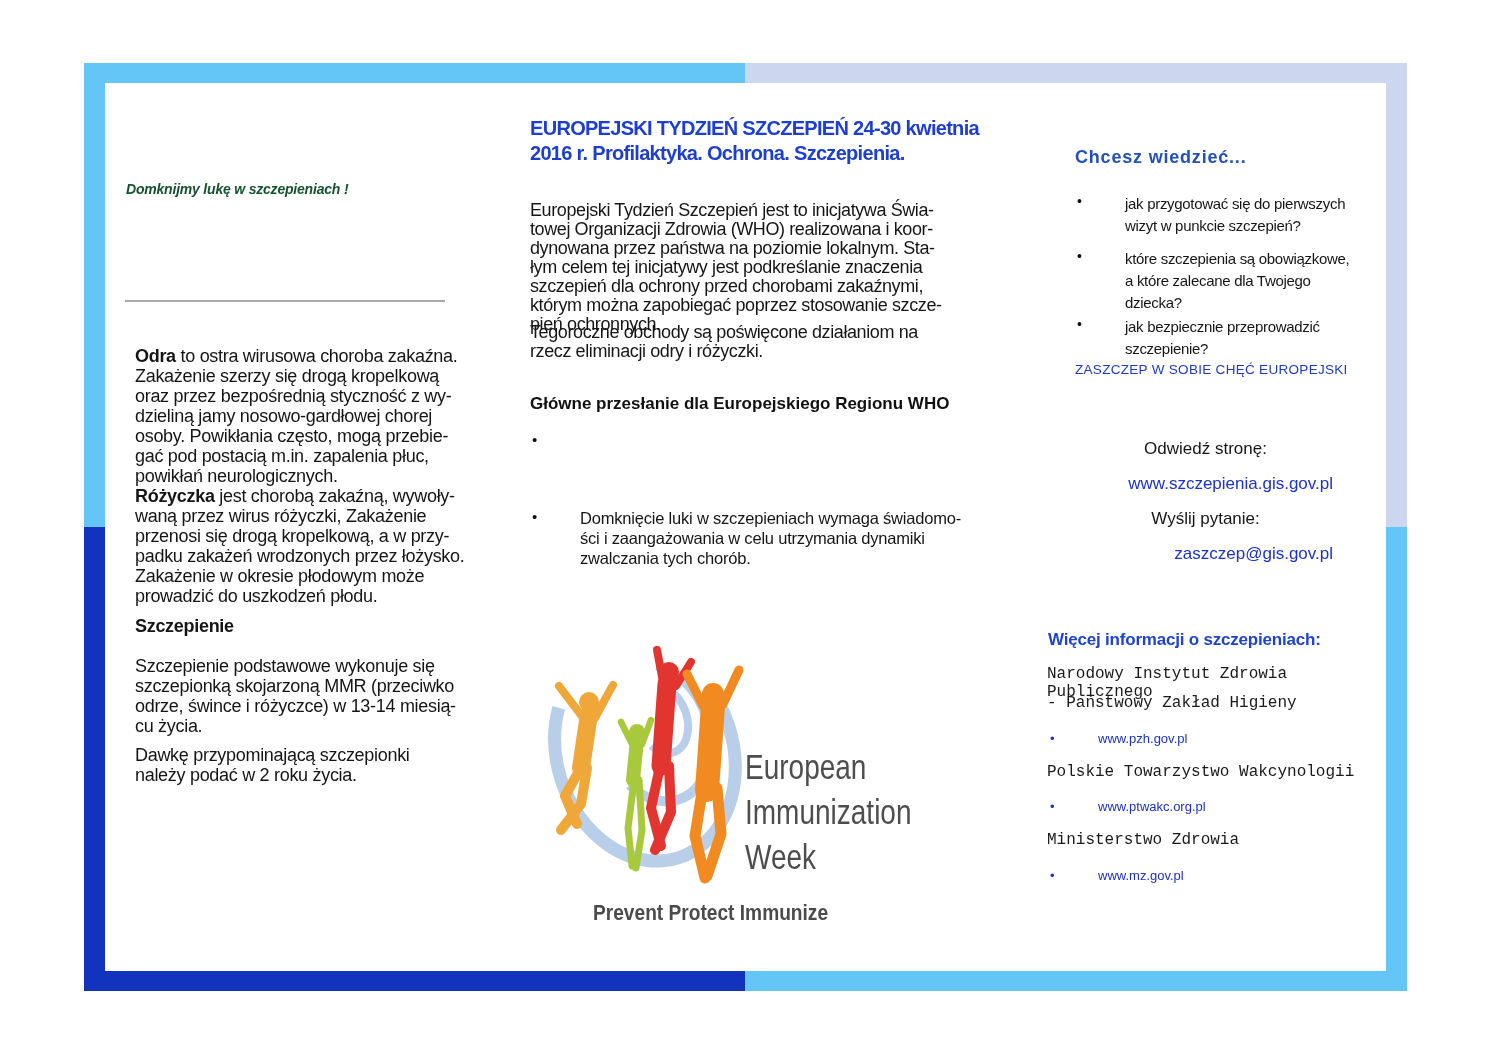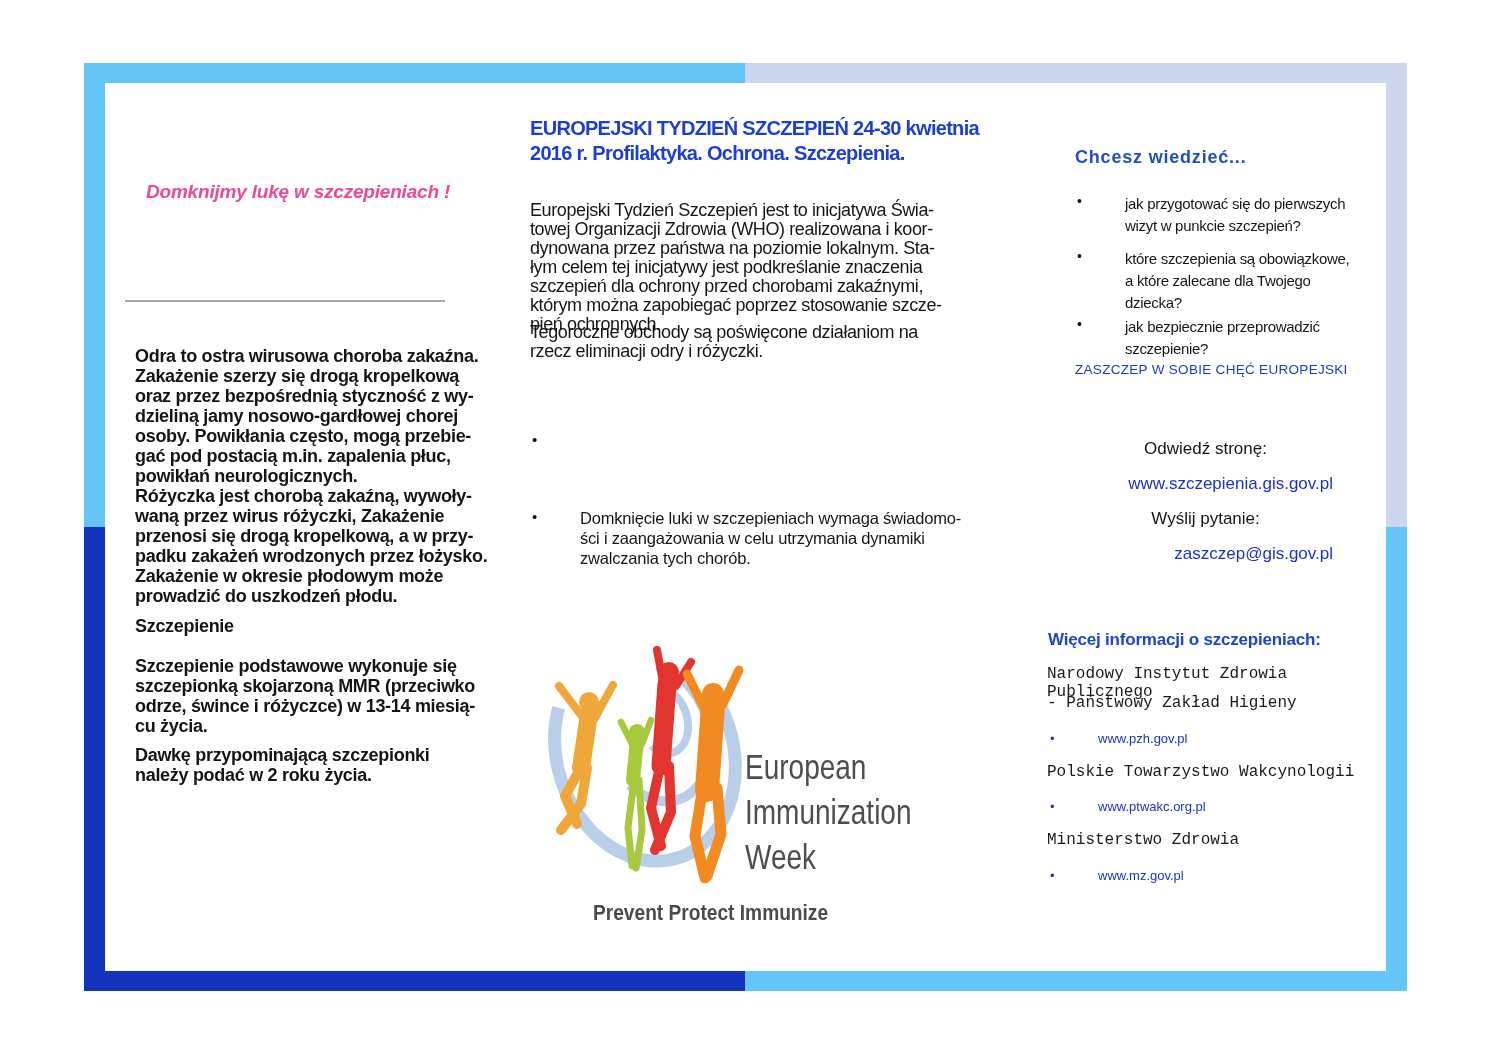--- a/index.html
+++ b/index.html
@@ -14,26 +14,26 @@
   .band-left-top     { left:84px;   top:63px;  width:21px;  height:464px; background:#63c6f6; }
   .band-left-bottom  { left:84px;   top:527px; width:21px;  height:464px; background:#1133bd; }
   .band-right-top    { left:1386px; top:63px;  width:21px;  height:464px; background:#ccd6ef; }
   .band-right-bottom { left:1386px; top:527px; width:21px;  height:464px; background:#63c6f6; }
   .band-bottom-left  { left:84px;   top:971px; width:661px; height:20px; background:#1133bd; }
   .band-bottom-right { left:745px;  top:971px; width:662px; height:20px; background:#63c6f6; }
 
   .pre { white-space:pre-line; }
 
   
-  .left-heading { position:absolute; left:146px; top:181px; width:380px;
-    font-style:italic; font-weight:bold; font-size:19px; letter-spacing:-0.2px; color:#ec4899; }
+  .left-heading { position:absolute; left:126px; top:181px; width:380px;
+    font-style:italic; font-weight:bold; font-size:14px; letter-spacing:-0.2px; color:#14532d; }
   .left-sep { position:absolute; left:125px; top:300px; width:320px; height:2px; background:#a8a8a8; }
   .left-body { position:absolute; left:135px; top:346px; width:370px;
     font-size:18px; line-height:20px; letter-spacing:-0.3px; color:#151515; }
-  .left-body p { margin:0;font-weight:bold; }
+  .left-body p { margin:0; }
   .left-body .m12 { margin-top:0; }
   .left-body .m10 { margin-top:10px; }
   .left-body .m20 { margin-top:20px; }
   .left-body .m9  { margin-top:9px; }
   .lp-head { font-weight:bold; }
 
   
   .mid-title { position:absolute; left:530px; top:116px; width:480px;
     font-weight:bold; font-size:20px; line-height:25px; letter-spacing:-0.7px; color:#1c3ed2; }
   .mid-body  { position:absolute; left:530px; top:201px; width:475px;
@@ -128,20 +128,21 @@
 2016 r. Profilaktyka. Ochrona. Szczepienia.</h2>
   <div class="mid-body pre">Europejski Tydzień Szczepień jest to inicjatywa Świa-
 towej Organizacji Zdrowia (WHO) realizowana i koor-
 dynowana przez państwa na poziomie lokalnym. Sta-
 łym celem tej inicjatywy jest podkreślanie znaczenia
 szczepień dla ochrony przed chorobami zakaźnymi,
 którym można zapobiegać poprzez stosowanie szcze-
 pień ochronnych.</div>
   <div class="mid-body2 pre">Tegoroczne obchody są poświęcone działaniom na
 rzecz eliminacji odry i różyczki.</div>
+  <h3 class="mid-sec">Główne przesłanie dla Europejskiego Regionu WHO</h3>
 
   <div class="brow mid-b1">
     <span class="dot">•</span>
   </div>
   <div class="brow mid-b2">
     <span class="dot">•</span>
     <div class="btxt pre">Domknięcie luki w szczepieniach wymaga świadomo-
 ści i zaangażowania w celu utrzymania dynamiki
 zwalczania tych chorób.</div>
   </div>

